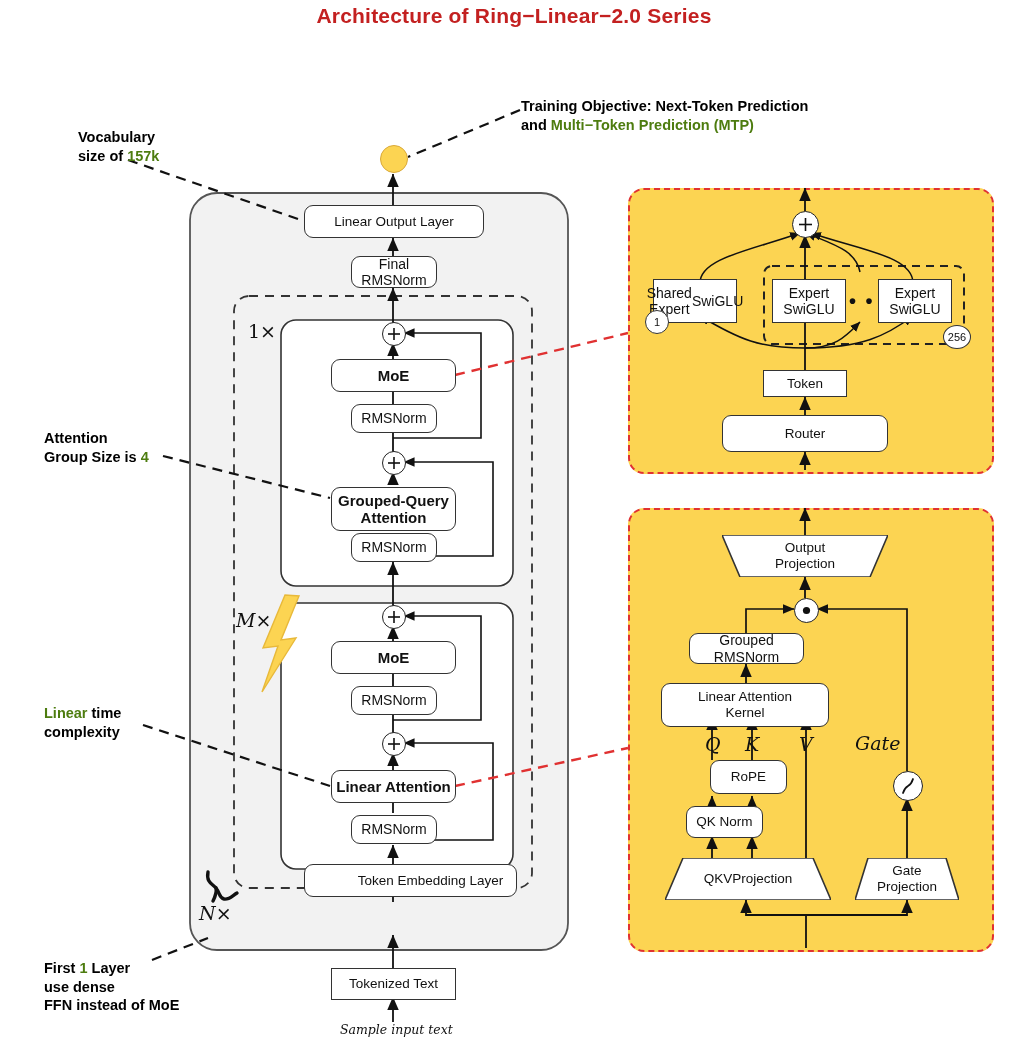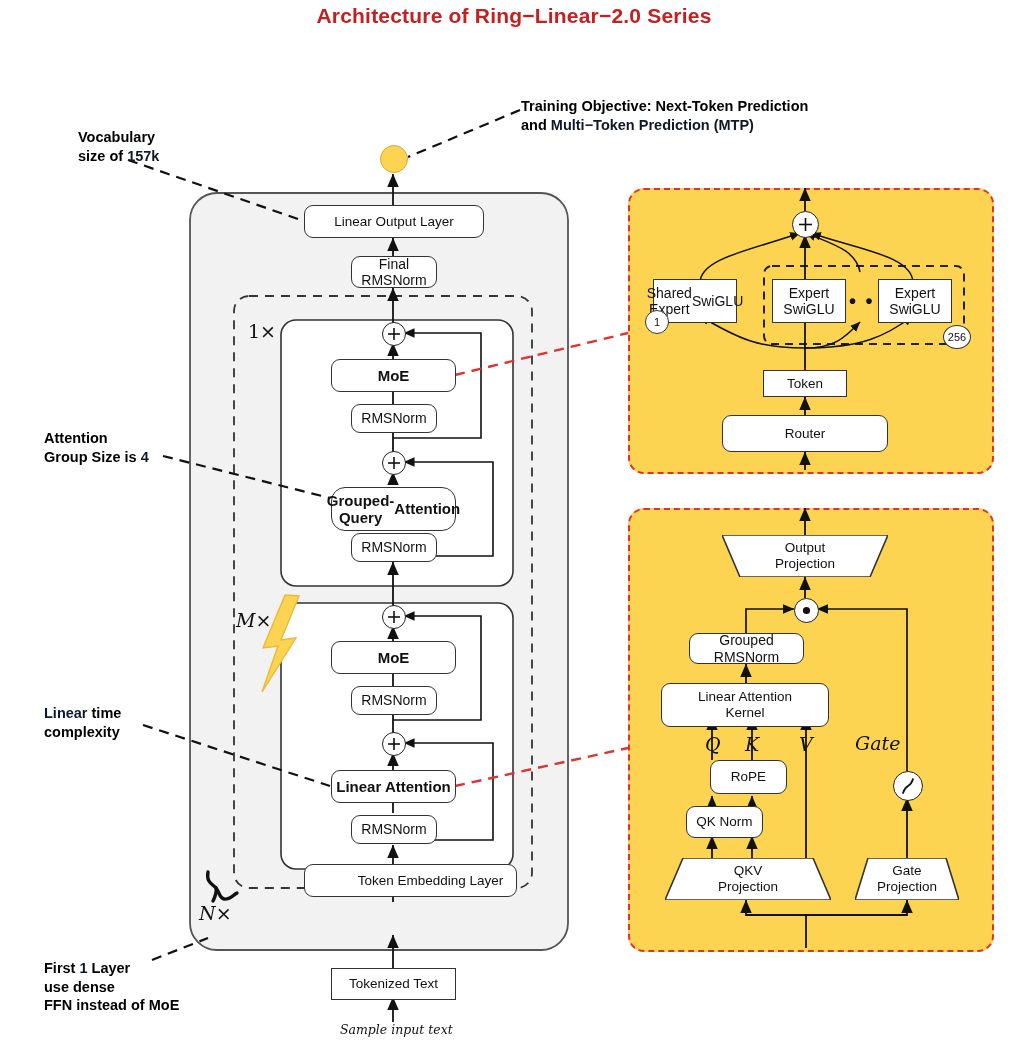--- a/index.html
+++ b/index.html
@@ -5,21 +5,21 @@
   html,body{margin:0;padding:0;background:#ffffff;}
   body{width:1028px;height:1042px;position:relative;overflow:hidden;
        font-family:"Liberation Sans", sans-serif;color:#111;}
   #stage{position:absolute;left:0;top:0;width:1028px;height:1042px;}
   svg.layer{position:absolute;left:0;top:0;width:1028px;height:1042px;overflow:visible;}
   .title{
     position:absolute;left:0;top:4px;width:1028px;text-align:center;
     font-size:21px;font-weight:bold;color:#c32020;letter-spacing:.2px;
   }
   .anno{position:absolute;font-size:14.5px;font-weight:bold;line-height:1.28;color:#000;}
-  .anno .red{color:#0f172a;}
+  .anno .red{color:#4d7c0f;}
   .nodebox{
     position:absolute;background:#ffffff;border:1.6px solid #333;
     display:flex;align-items:center;justify-content:center;text-align:center;
     font-size:13.5px;color:#111;line-height:1.16;box-sizing:border-box;
   }
   .rounded{border-radius:9px;}
   .sharp{border-radius:0;}
   .bold{font-weight:bold;font-size:15px;}
   .small{font-size:14px;}
   .badge{
@@ -262,21 +262,21 @@
     <svg width="28" height="28" style="display:block">
       <path d="M9,21 C9,21 10.5,16 14,14 C17.5,12 19,7 19,7" fill="none" stroke="#111" stroke-width="1.8" stroke-linecap="round"></path>
     </svg>
   </div>
 
   <div style="position:absolute;left:665px;top:858px;width:166px;height:42px;">
     <svg width="166" height="42" style="position:absolute;left:0;top:0;">
       <polygon points="18,0 148,0 166,42 0,42" fill="#fff" stroke="#333" stroke-width="1.6"></polygon>
     </svg>
     <div style="position:absolute;left:0;top:0;width:166px;height:42px;display:flex;
-                flex-direction:column;align-items:center;justify-content:center;
+                align-items:center;justify-content:center;
                 font-size:13.5px;line-height:1.16;">
       <span>QKV</span>
       <span>Projection</span>
     </div>
   </div>
 
   <div style="position:absolute;left:855px;top:858px;width:104px;height:42px;">
     <svg width="104" height="42" style="position:absolute;left:0;top:0;">
       <polygon points="13,0 91,0 104,42 0,42" fill="#fff" stroke="#333" stroke-width="1.6"></polygon>
     </svg>
@@ -313,21 +313,21 @@
   </div>
   <div class="nodebox rounded" style="left:351px;top:404px;width:86px;height:29px;">
     <span class="small">RMSNorm</span>
   </div>
   <div class="circlenode" style="left:382px;top:451px;width:22px;height:22px;">
     <svg width="22" height="22" style="display:block">
       <line x1="5" y1="11" x2="17" y2="11" stroke="#111" stroke-width="1.6"></line>
       <line x1="11" y1="5" x2="11" y2="17" stroke="#111" stroke-width="1.6"></line>
     </svg>
   </div>
-  <div class="nodebox rounded bold" style="left:331px;top:487px;width:125px;height:44px;flex-direction:row;border-radius:14px;">
+  <div class="nodebox rounded bold" style="left:331px;top:487px;width:125px;height:44px;flex-direction:column;">
     <span>Grouped-Query</span>
     <span>Attention</span>
   </div>
   <div class="nodebox rounded" style="left:351px;top:533px;width:86px;height:29px;">
     <span class="small">RMSNorm</span>
   </div>
 
   <div class="mathlab" style="left:236px;top:609px;">
     <span>M×</span>
   </div>

